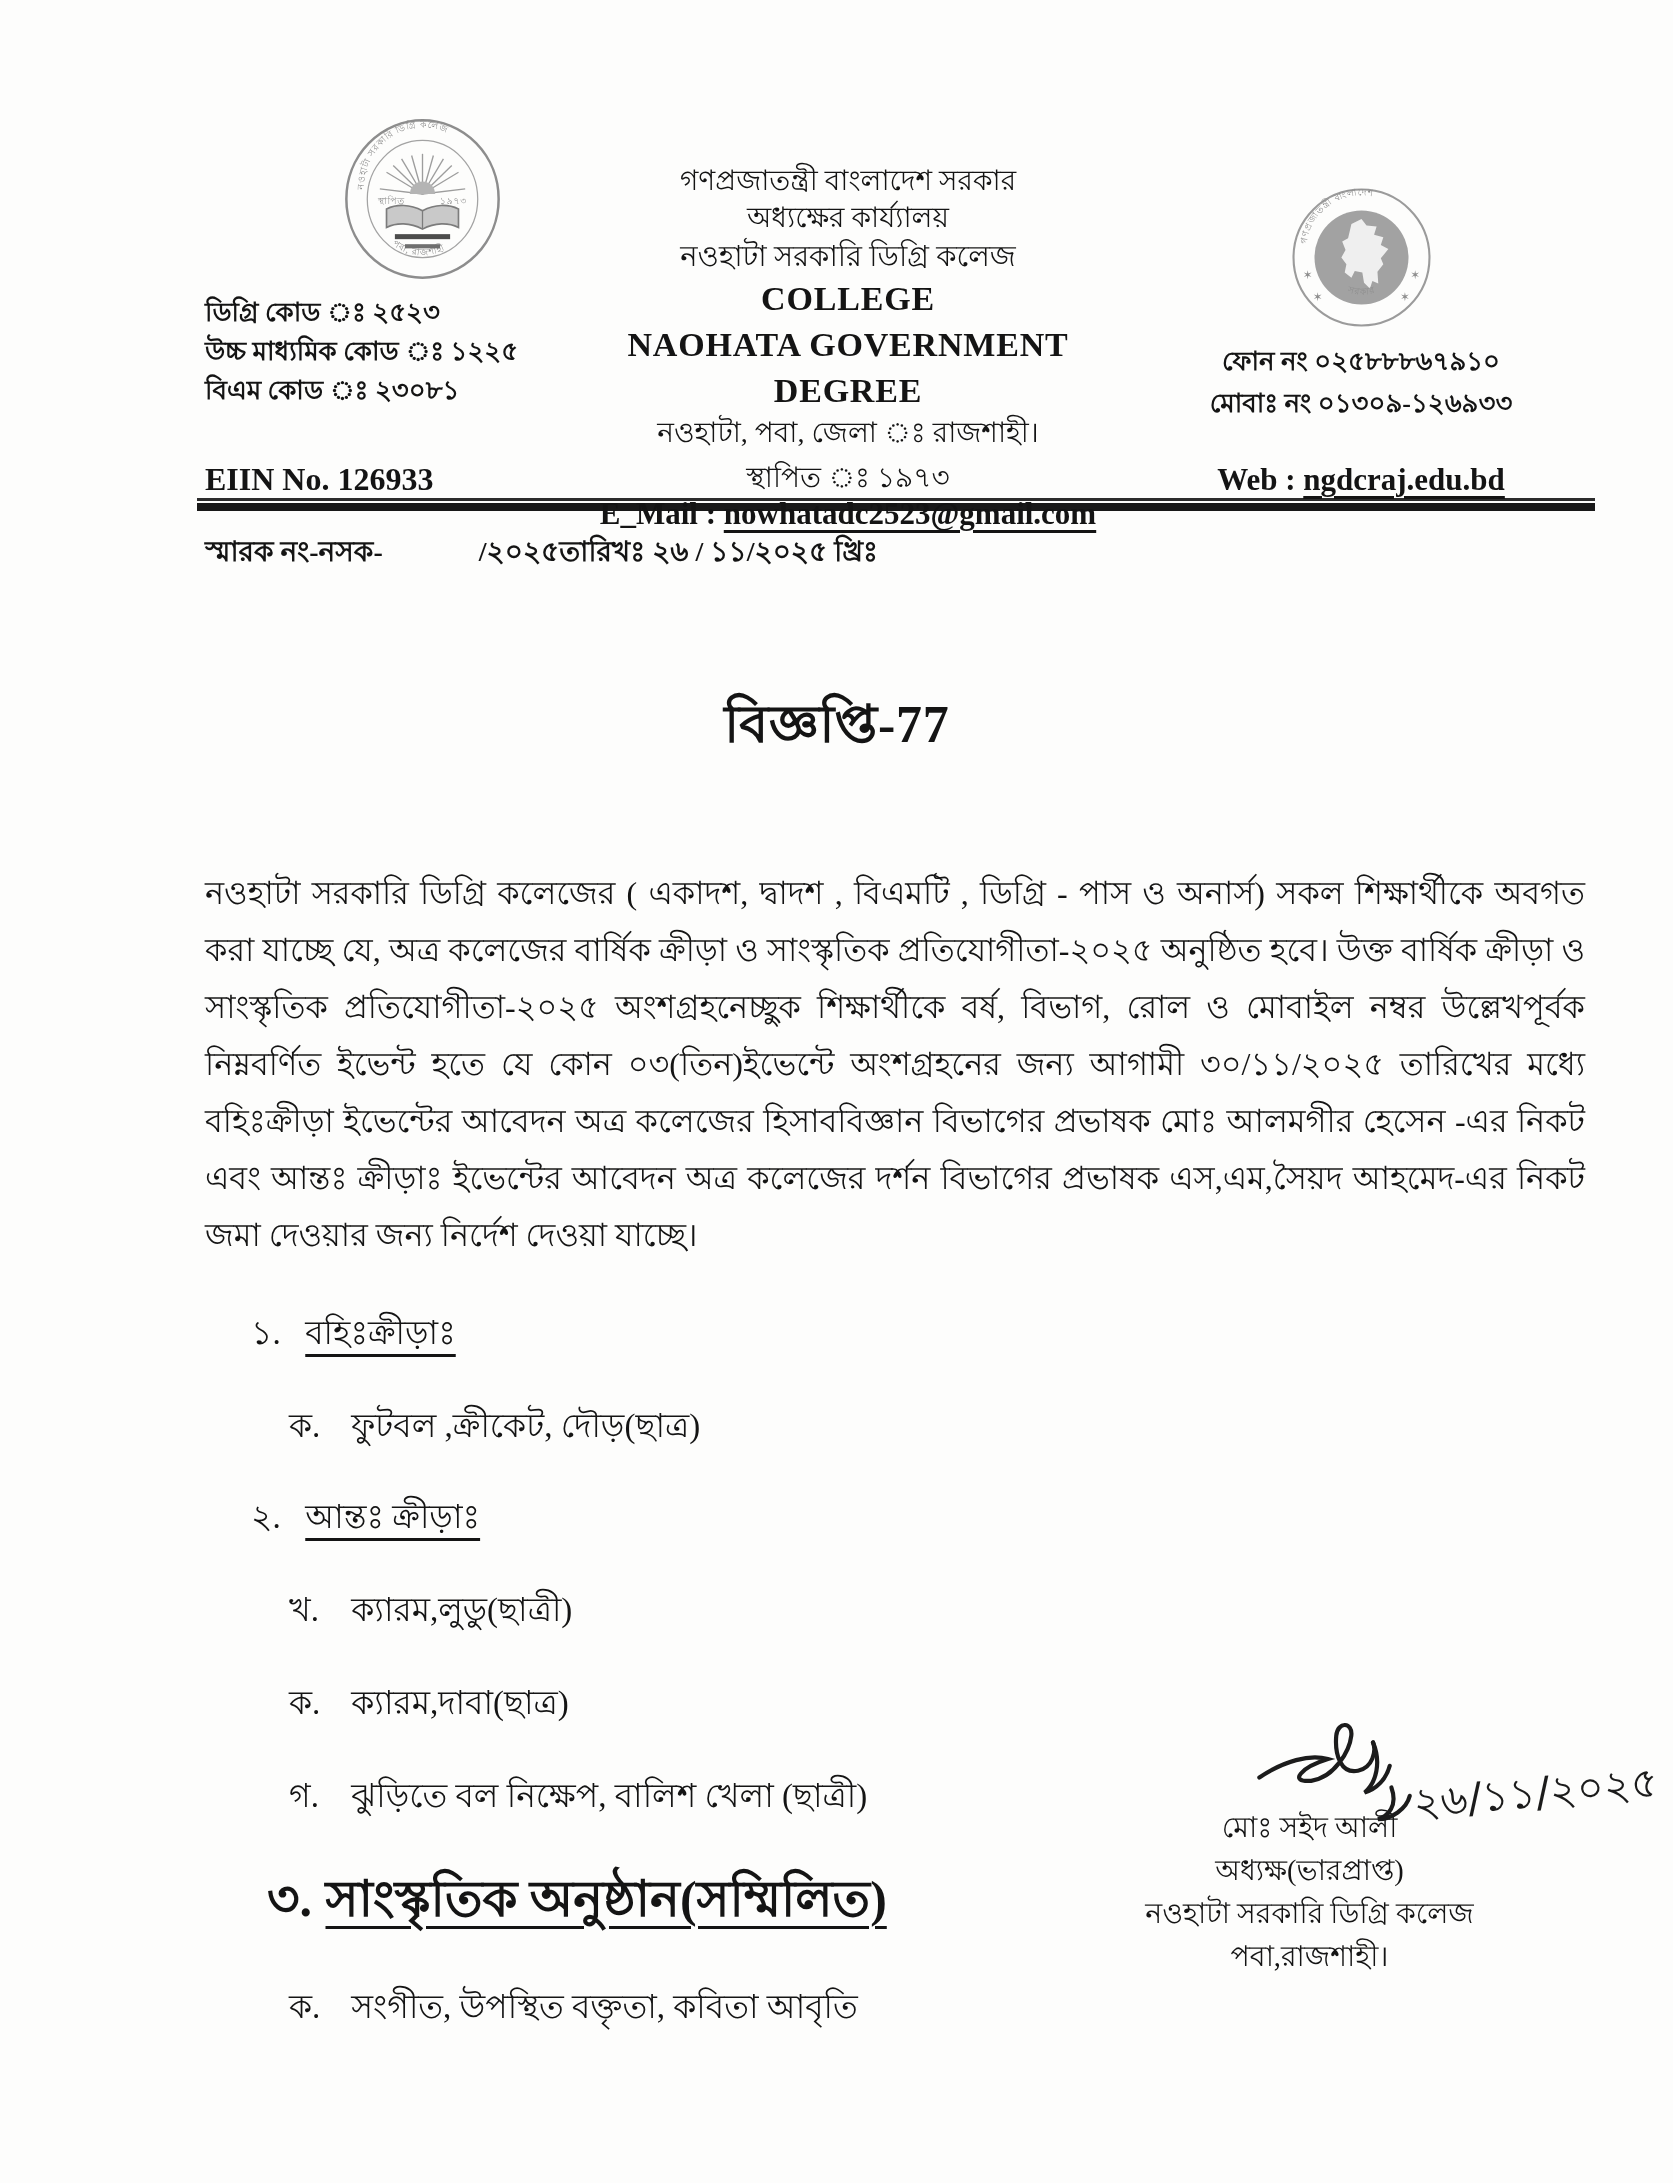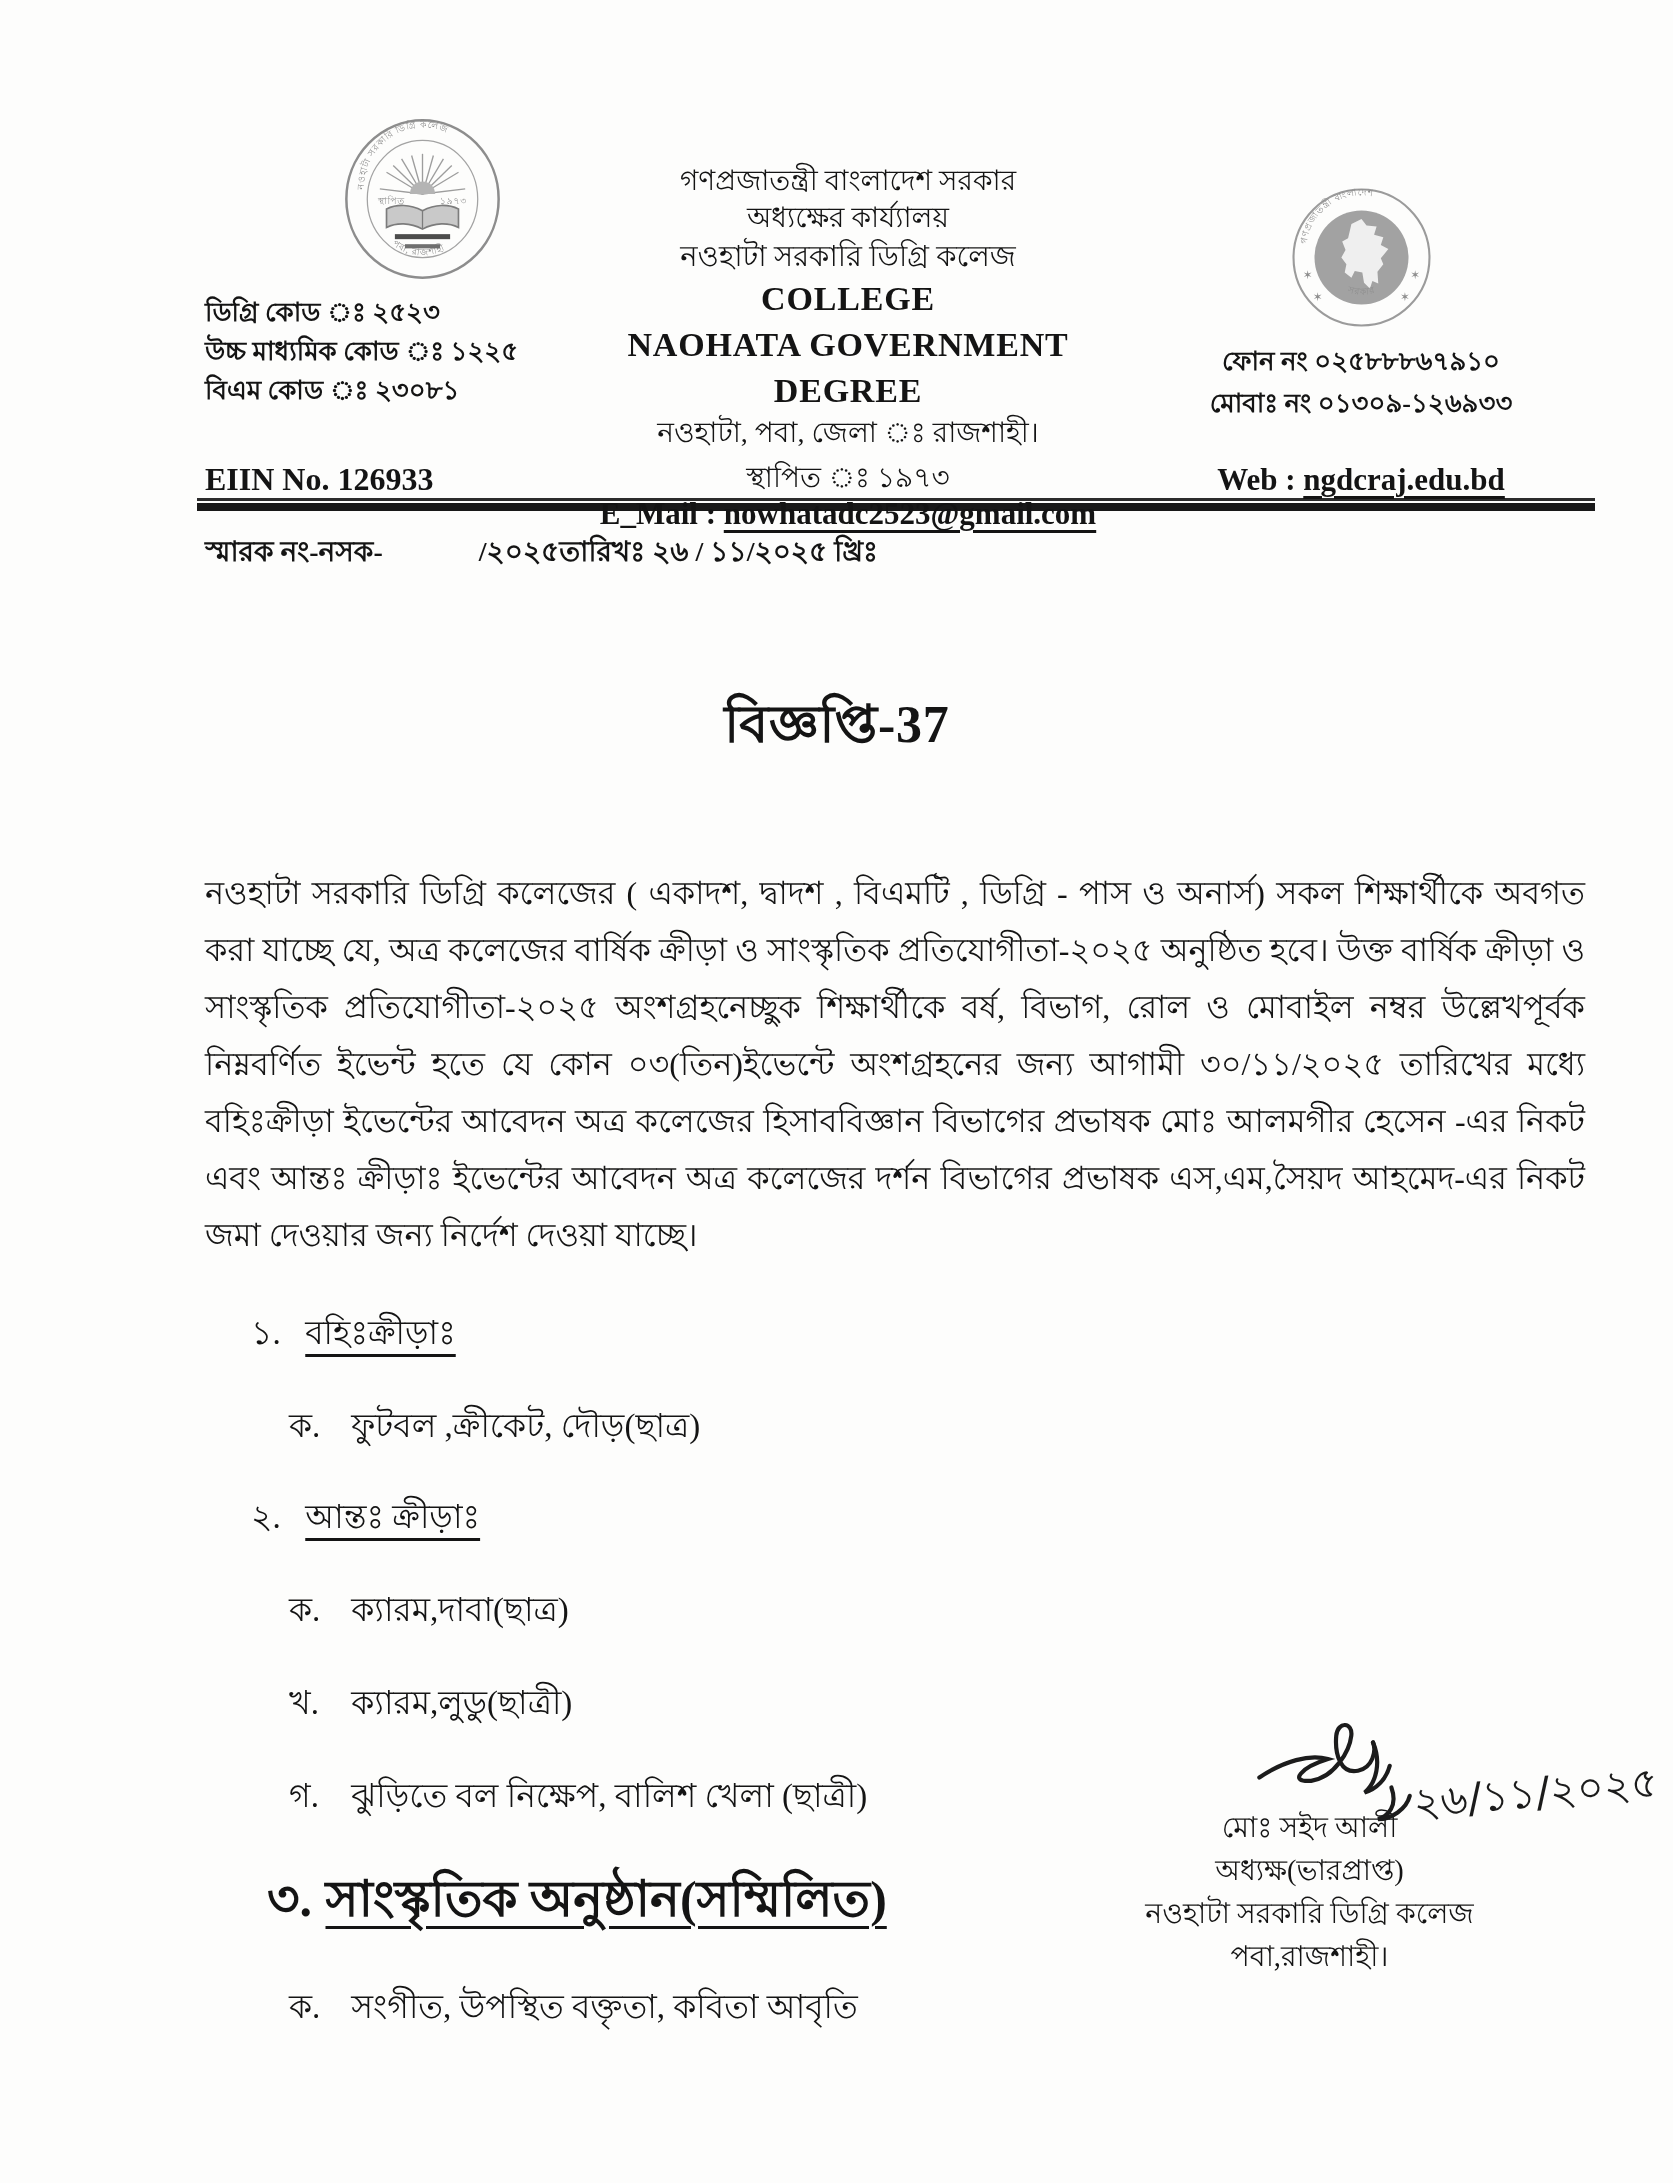--- a/index.html
+++ b/index.html
@@ -190,21 +190,21 @@
     <div class="thick"></div>
   </div>
 
   <div class="meta-row">
     <div>
       <span>স্মারক নং-নসক-</span><span class="memo-gap"></span><span>/২০২৫</span>
     </div>
     <div>তারিখঃ ২৬ / ১১/২০২৫ খ্রিঃ</div>
   </div>
 
-  <h1 class="title">বিজ্ঞপ্তি-37</h1>
+  <h1 class="title">বিজ্ঞপ্তি-77</h1>
 
   <p class="body-text">নওহাটা সরকারি ডিগ্রি কলেজের ( একাদশ, দ্বাদশ , বিএমটি  , ডিগ্রি - পাস ও অনার্স) সকল শিক্ষার্থীকে অবগত করা যাচ্ছে যে,  অত্র কলেজের বার্ষিক ক্রীড়া ও  সাংস্কৃতিক প্রতিযোগীতা-২০২৫ অনুষ্ঠিত হবে। উক্ত বার্ষিক ক্রীড়া ও সাংস্কৃতিক প্রতিযোগীতা-২০২৫  অংশগ্রহনেচ্ছুক  শিক্ষার্থীকে বর্ষ, বিভাগ, রোল ও মোবাইল নম্বর উল্লেখপূর্বক নিম্নবর্ণিত ইভেন্ট হতে যে কোন ০৩(তিন)ইভেন্টে অংশগ্রহনের জন্য আগামী ৩০/১১/২০২৫ তারিখের মধ্যে বহিঃক্রীড়া ইভেন্টের আবেদন অত্র কলেজের হিসাববিজ্ঞান বিভাগের প্রভাষক মোঃ আলমগীর হেসেন -এর নিকট এবং আন্তঃ ক্রীড়াঃ ইভেন্টের আবেদন অত্র কলেজের দর্শন বিভাগের প্রভাষক এস,এম,সৈয়দ আহমেদ-এর নিকট জমা দেওয়ার জন্য নির্দেশ দেওয়া যাচ্ছে।</p>
 
   <div class="events">
 
     <div class="ev-group">
       <div class="ev-head">
         <span class="ev-no">১.</span>
         <span class="ev-title">বহিঃক্রীড়াঃ</span>
       </div>
@@ -213,26 +213,26 @@
         <span>ফুটবল ,ক্রীকেট, দৌড়(ছাত্র)</span>
       </div>
     </div>
 
     <div class="ev-group">
       <div class="ev-head">
         <span class="ev-no">২.</span>
         <span class="ev-title">আন্তঃ ক্রীড়াঃ</span>
       </div>
       <div class="ev-item">
+        <span class="ev-label">খ.</span>
+        <span>ক্যারম,লুডু(ছাত্রী)</span>
+      </div>
+      <div class="ev-item">
         <span class="ev-label">ক.</span>
         <span>ক্যারম,দাবা(ছাত্র)</span>
-      </div>
-      <div class="ev-item">
-        <span class="ev-label">খ.</span>
-        <span>ক্যারম,লুডু(ছাত্রী)</span>
       </div>
       <div class="ev-item">
         <span class="ev-label">গ.</span>
         <span>ঝুড়িতে বল নিক্ষেপ, বালিশ খেলা (ছাত্রী)</span>
       </div>
     </div>
 
     <div class="ev-group ev-group-3">
       <div class="ev-head">
         <span class="ev-no">৩.</span>

